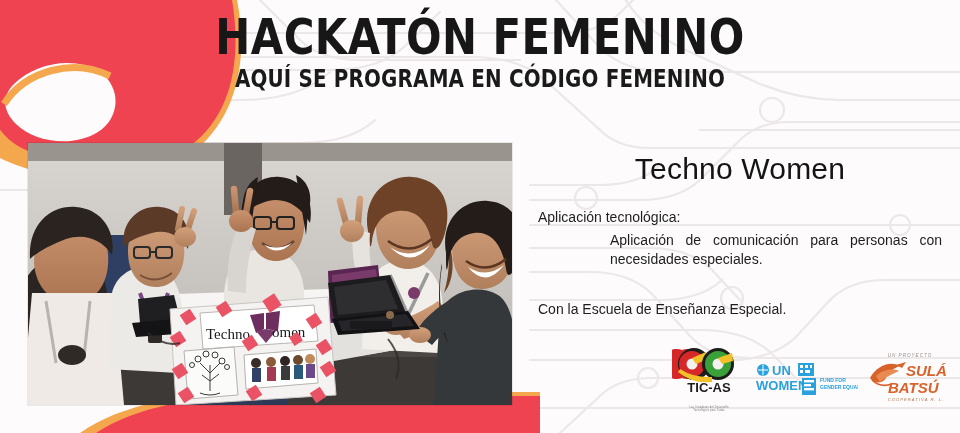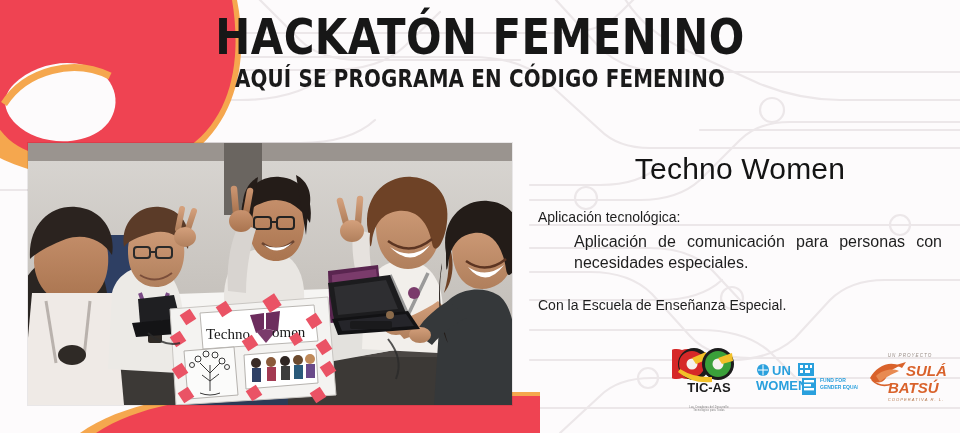--- a/index.html
+++ b/index.html
@@ -77,27 +77,27 @@
     color:#141414;
   }
   .body-line{
     font-size:14px;
     line-height:1.33;
     margin:0;
     color:#1e1e1e;
   }
   #app-label{margin-bottom:4px;}
   #app-desc{
-    margin:0 0 0 36px;
+    margin:0 0 0 72px;
     text-align:justify;
-    font-size:16px;
+    font-size:14px;
     line-height:1.35;
     color:#1e1e1e;
   }
-  #school-line{margin-top:22px;}
+  #school-line{margin-top:32px;}
 
   
   #logo-strip{
     position:absolute;left:672px;top:350px;width:284px;height:62px;
     z-index:7;
     display:flex;align-items:flex-end;gap:8px;
   }
   .logo{position:relative;}
   .tiny-text{
     font-size:2.6px;letter-spacing:.2px;color:#777;

